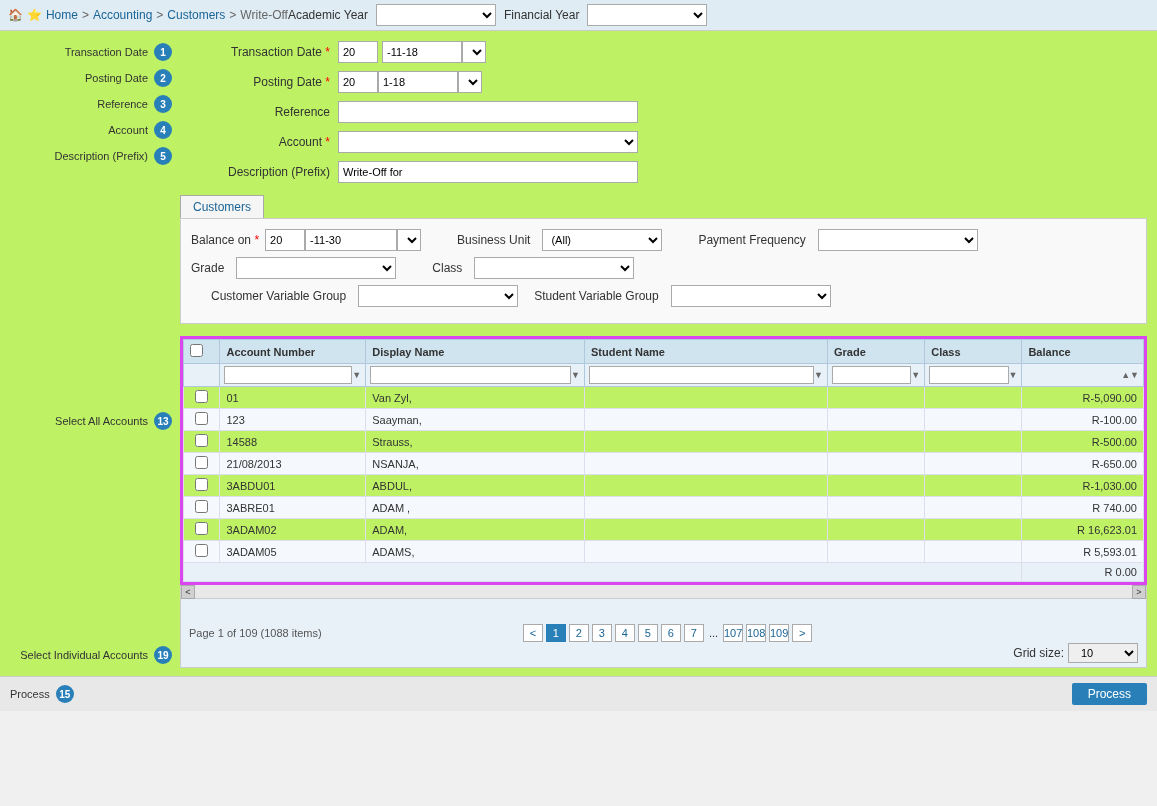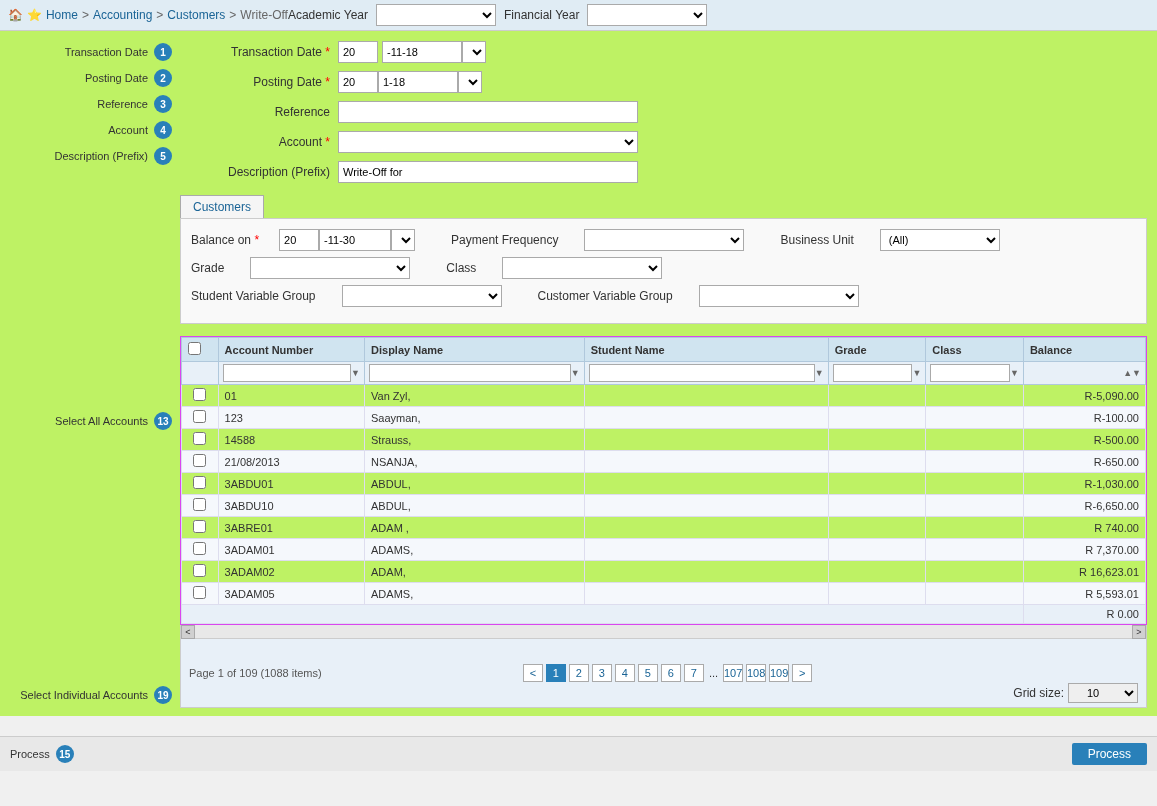--- a/index.html
+++ b/index.html
@@ -156,26 +156,26 @@
       background: #fff;
       padding: 2px 4px;
       height: 22px;
       font-size: 11px;
       width: 160px;
     }
 
     .filter-item {
       display: flex;
       align-items: center;
-      gap: 20px;
+      gap: 6px;
     }
 
     
     .table-wrapper {
-      border: 1px solid #d946ef;
+      border: 3px solid #d946ef;
       margin-top: 8px;
       overflow: hidden;
     }
 
     .data-table {
       width: 100%;
       border-collapse: collapse;
     }
 
     .data-table thead tr th {
@@ -271,21 +271,21 @@
       display: flex;
       align-items: center;
       gap: 4px;
       font-size: 11px;
       margin-top: 40px;
     }
 
     .grid-size-select {
       border: 1px solid #aaa;
       height: 20px;
-      padding: 1px 14px;
+      padding: 1px 8px;
       font-size: 11px;
       width: 70px;
     }
 
     .scrollbar-area {
       background: #f0f0f0;
       border: 1px solid #ccc;
       border-top: none;
       height: 14px;
       display: flex;
@@ -311,21 +311,21 @@
       background: #e8e8e8;
     }
 
     .process-bar {
       background: #e8e8e8;
       border-top: 1px solid #ccc;
       padding: 6px 10px;
       display: flex;
       align-items: center;
       justify-content: space-between;
-      margin-top: 20px;
+      margin-top: 0;
     }
 
     .process-left {
       display: flex;
       align-items: center;
       gap: 6px;
     }
 
     .process-btn {
       background: #2980b9;
@@ -478,64 +478,64 @@
 
           <div class="filter-row">
 
             <div class="filter-item">
               <span class="filter-label">
                 <span>Balance on</span>
                 <span style="color:red;"> *</span>
               </span>
               <div class="date-field">
                 <input type="text" class="date-input" value="20" style="">
-                <input type="text" class="text-input" style="width: 72px;" value="-11-30">
+                <input type="text" class="text-input" style="width: 92px;" value="-11-30">
                 <select class="date-select" style="width:24px;"><option>▼</option></select>
               </div>
+            </div>
+
+            <div class="filter-item" style="margin-left:20px;">
+              <span class="filter-label">Business Unit</span>
+              <select class="filter-select" style="width:120px; margin-left:6px;">
+                <option value="All">(All)</option>
+              </select>
             </div>
 
             <div class="filter-item" style="margin-left:20px;">
               <span class="filter-label">Payment Frequency</span>
               <select class="filter-select" style="width:160px; margin-left:6px;">
                 <option></option>
-              </select>
-            </div>
-
-            <div class="filter-item" style="margin-left:20px;">
-              <span class="filter-label">Business Unit</span>
-              <select class="filter-select" style="width:120px; margin-left:6px;">
-                <option value="All">(All)</option>
               </select>
             </div>
           </div>
 
           <div class="filter-row">
             <div class="filter-item">
               <span class="filter-label">Grade</span>
               <select class="filter-select" style="width:160px; margin-left:6px;">
                 <option></option>
               </select>
             </div>
             <div class="filter-item" style="margin-left:20px;">
               <span class="filter-label">Class</span>
               <select class="filter-select" style="width:160px; margin-left:6px;">
                 <option></option>
               </select>
             </div>
           </div>
 
           <div class="filter-row">
-            <div class="filter-item">
-              <span class="filter-label">Student Variable Group</span>
+            <div class="filter-item" style="margin-left:20px;">
+              <span class="filter-label">Customer Variable Group</span>
               <select class="filter-select" style="width:160px; margin-left:6px;">
                 <option></option>
               </select>
             </div>
-            <div class="filter-item" style="margin-left:20px;">
-              <span class="filter-label">Customer Variable Group</span>
+            <div class="filter-item">
+              <span class="filter-label">Student Variable Group</span>
               <select class="filter-select" style="width:160px; margin-left:6px;">
                 <option></option>
               </select>
             </div>
           </div>
 
         </div>
 
       </div>
     </div>
@@ -661,48 +661,26 @@
     <td>ABDUL,</td>
     <td></td>
     <td></td>
     <td></td>
     <td class="balance-cell">R-1,030.00</td>
   </tr>
                 <tr>
     <td class="checkbox-cell">
       <input type="checkbox" style="">
     </td>
-    <td>3ABDU10</td>
-    <td>ABDUL,</td>
-    <td></td>
-    <td></td>
-    <td></td>
-    <td class="balance-cell">R-6,650.00</td>
-  </tr>
-                <tr>
-    <td class="checkbox-cell">
-      <input type="checkbox" style="">
-    </td>
     <td>3ABRE01</td>
     <td>ADAM ,</td>
     <td></td>
     <td></td>
     <td></td>
     <td class="balance-cell">R 740.00</td>
-  </tr>
-                <tr>
-    <td class="checkbox-cell">
-      <input type="checkbox" style="">
-    </td>
-    <td>3ADAM01</td>
-    <td>ADAMS,</td>
-    <td></td>
-    <td></td>
-    <td></td>
-    <td class="balance-cell">R 7,370.00</td>
   </tr>
                 <tr>
     <td class="checkbox-cell">
       <input type="checkbox" style="">
     </td>
     <td>3ADAM02</td>
     <td>ADAM,</td>
     <td></td>
     <td></td>
     <td></td>

